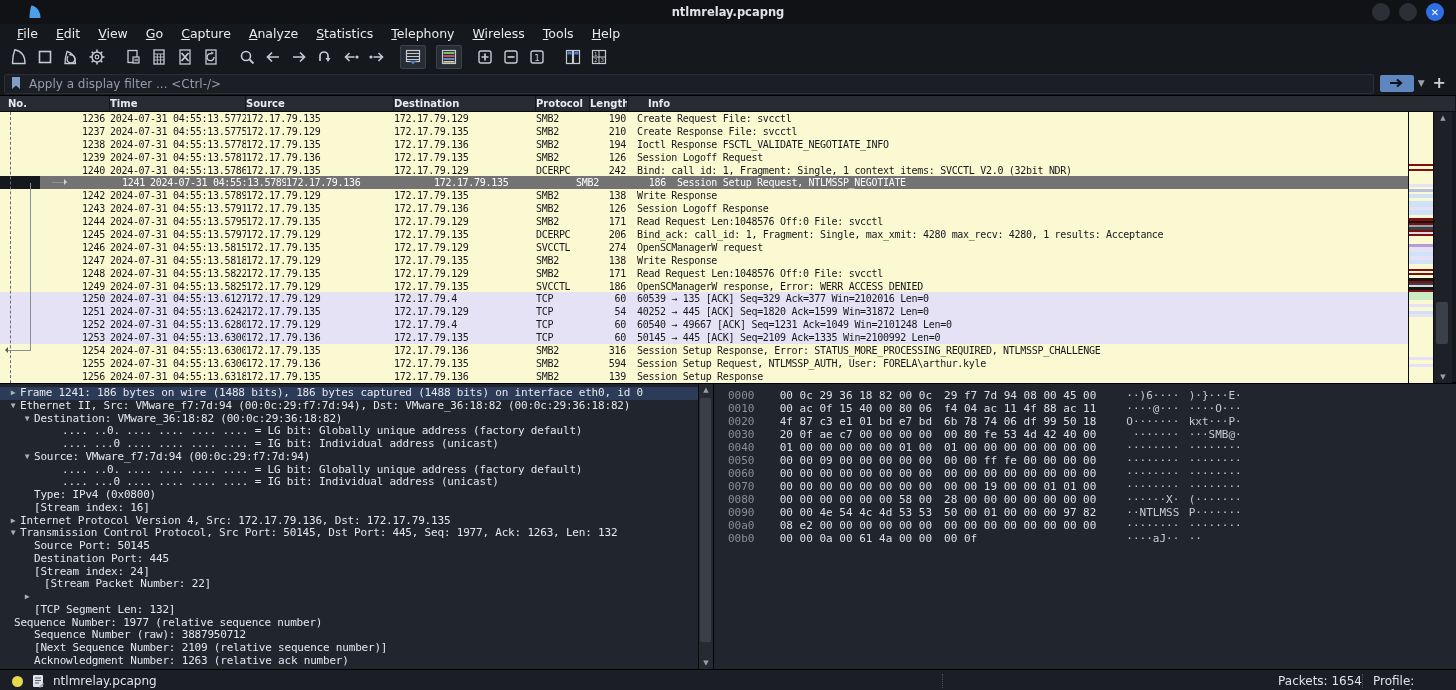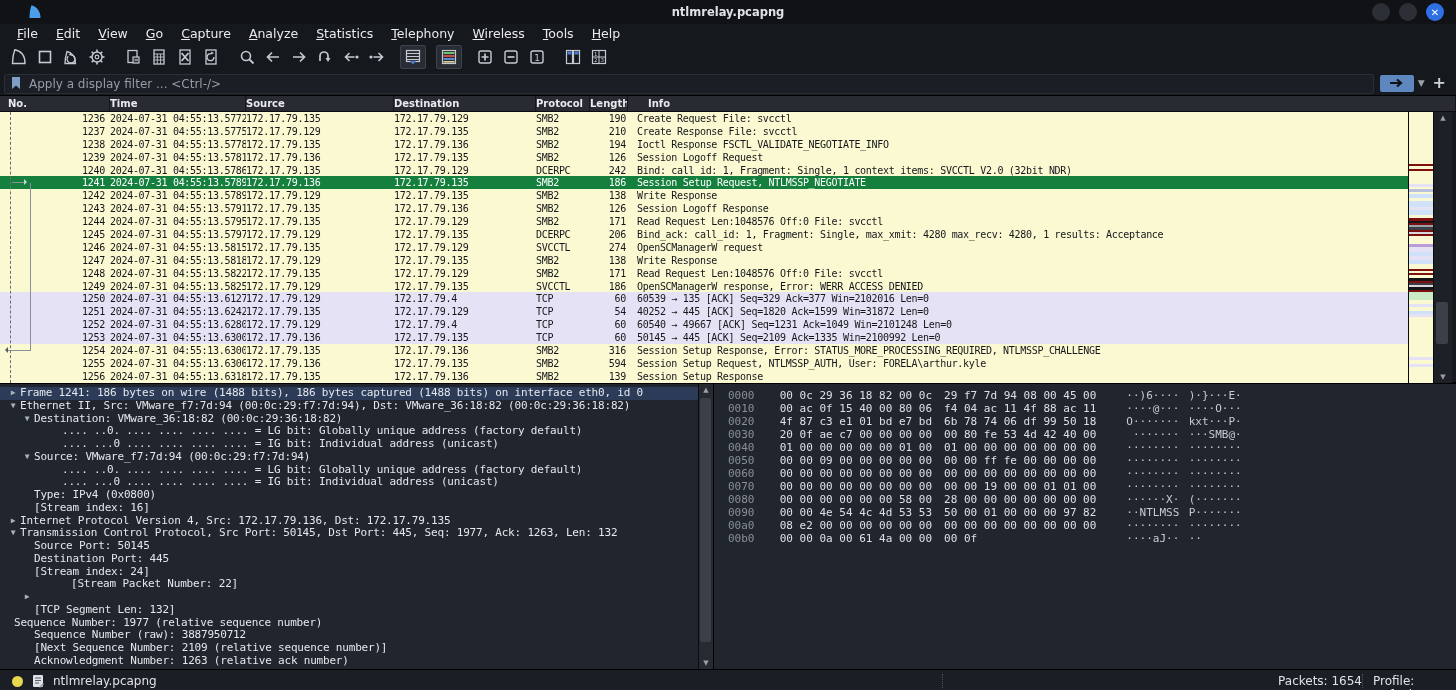--- a/index.html
+++ b/index.html
@@ -38,21 +38,21 @@
   
   #plist{height:286px;display:flex;flex-direction:column;background:#15181d;}
   #plist-header{height:15px;display:flex;background:#282b31;border-bottom:1px solid #0a0b0d;font-size:10px;font-weight:bold;color:#e8eaed;}
   .hcell{box-sizing:border-box;border-right:1px solid #15171c;line-height:15px;overflow:hidden;white-space:nowrap;}
   #plist-body{flex:1;display:flex;position:relative;}
   #rows{position:relative;width:1408px;overflow:hidden;}
   .prow{display:flex;height:12.9px;line-height:13px;font-family:"DejaVu Sans Mono","Liberation Mono",monospace;
         font-size:10px;letter-spacing:-0.3px;color:#14161a;white-space:nowrap;}
   .prow.smb{background:#fbf9d2;}
   .prow.tcp{background:#e4e2f4;}
-  .prow.sel{background:#15803d;color:#fff;}
+  .prow.sel{background:#737373;color:#fff;margin-left:40px;}
   .cell{box-sizing:border-box;overflow:hidden;white-space:nowrap;}
   .g{width:34px;position:relative;}
   .cno{width:76px;text-align:right;padding-right:5px;}
   .ct{width:136px;}.cs{width:148px;}.cd{width:142px;}.cp{width:54px;}
   .cl{width:38px;text-align:right;padding-right:2px;}
   .ci{flex:1;padding-left:9px;}
   #row-decor{position:absolute;left:0;top:0;bottom:0;width:34px;pointer-events:none;}
   #dash-line{position:absolute;left:10px;top:0;bottom:0;border-left:1px dashed #6a6f77;}
   #rel-vline{position:absolute;left:30px;width:1px;background:#8a9099;}
   .rel-arrow{position:absolute;height:1px;background:#8a9099;}
@@ -672,21 +672,21 @@
           <span>Source Port: 50145</span>
         </div>
         <div class="dline" style="padding-left: 20px;">
           <span class="exp"></span>
           <span>Destination Port: 445</span>
         </div>
         <div class="dline" style="padding-left: 20px;">
           <span class="exp"></span>
           <span>[Stream index: 24]</span>
         </div>
-        <div class="dline" style="padding-left: 12px; gap: 45px;">
+        <div class="dline" style="padding-left: 30px;">
           <span class="exp"></span>
           <span>[Stream Packet Number: 22]</span>
         </div>
         <div class="dline" style="padding-left: 20px;">
           <span class="exp">▶</span>
         </div>
         <div class="dline" style="padding-left: 20px;">
           <span class="exp"></span>
           <span>[TCP Segment Len: 132]</span>
         </div>

